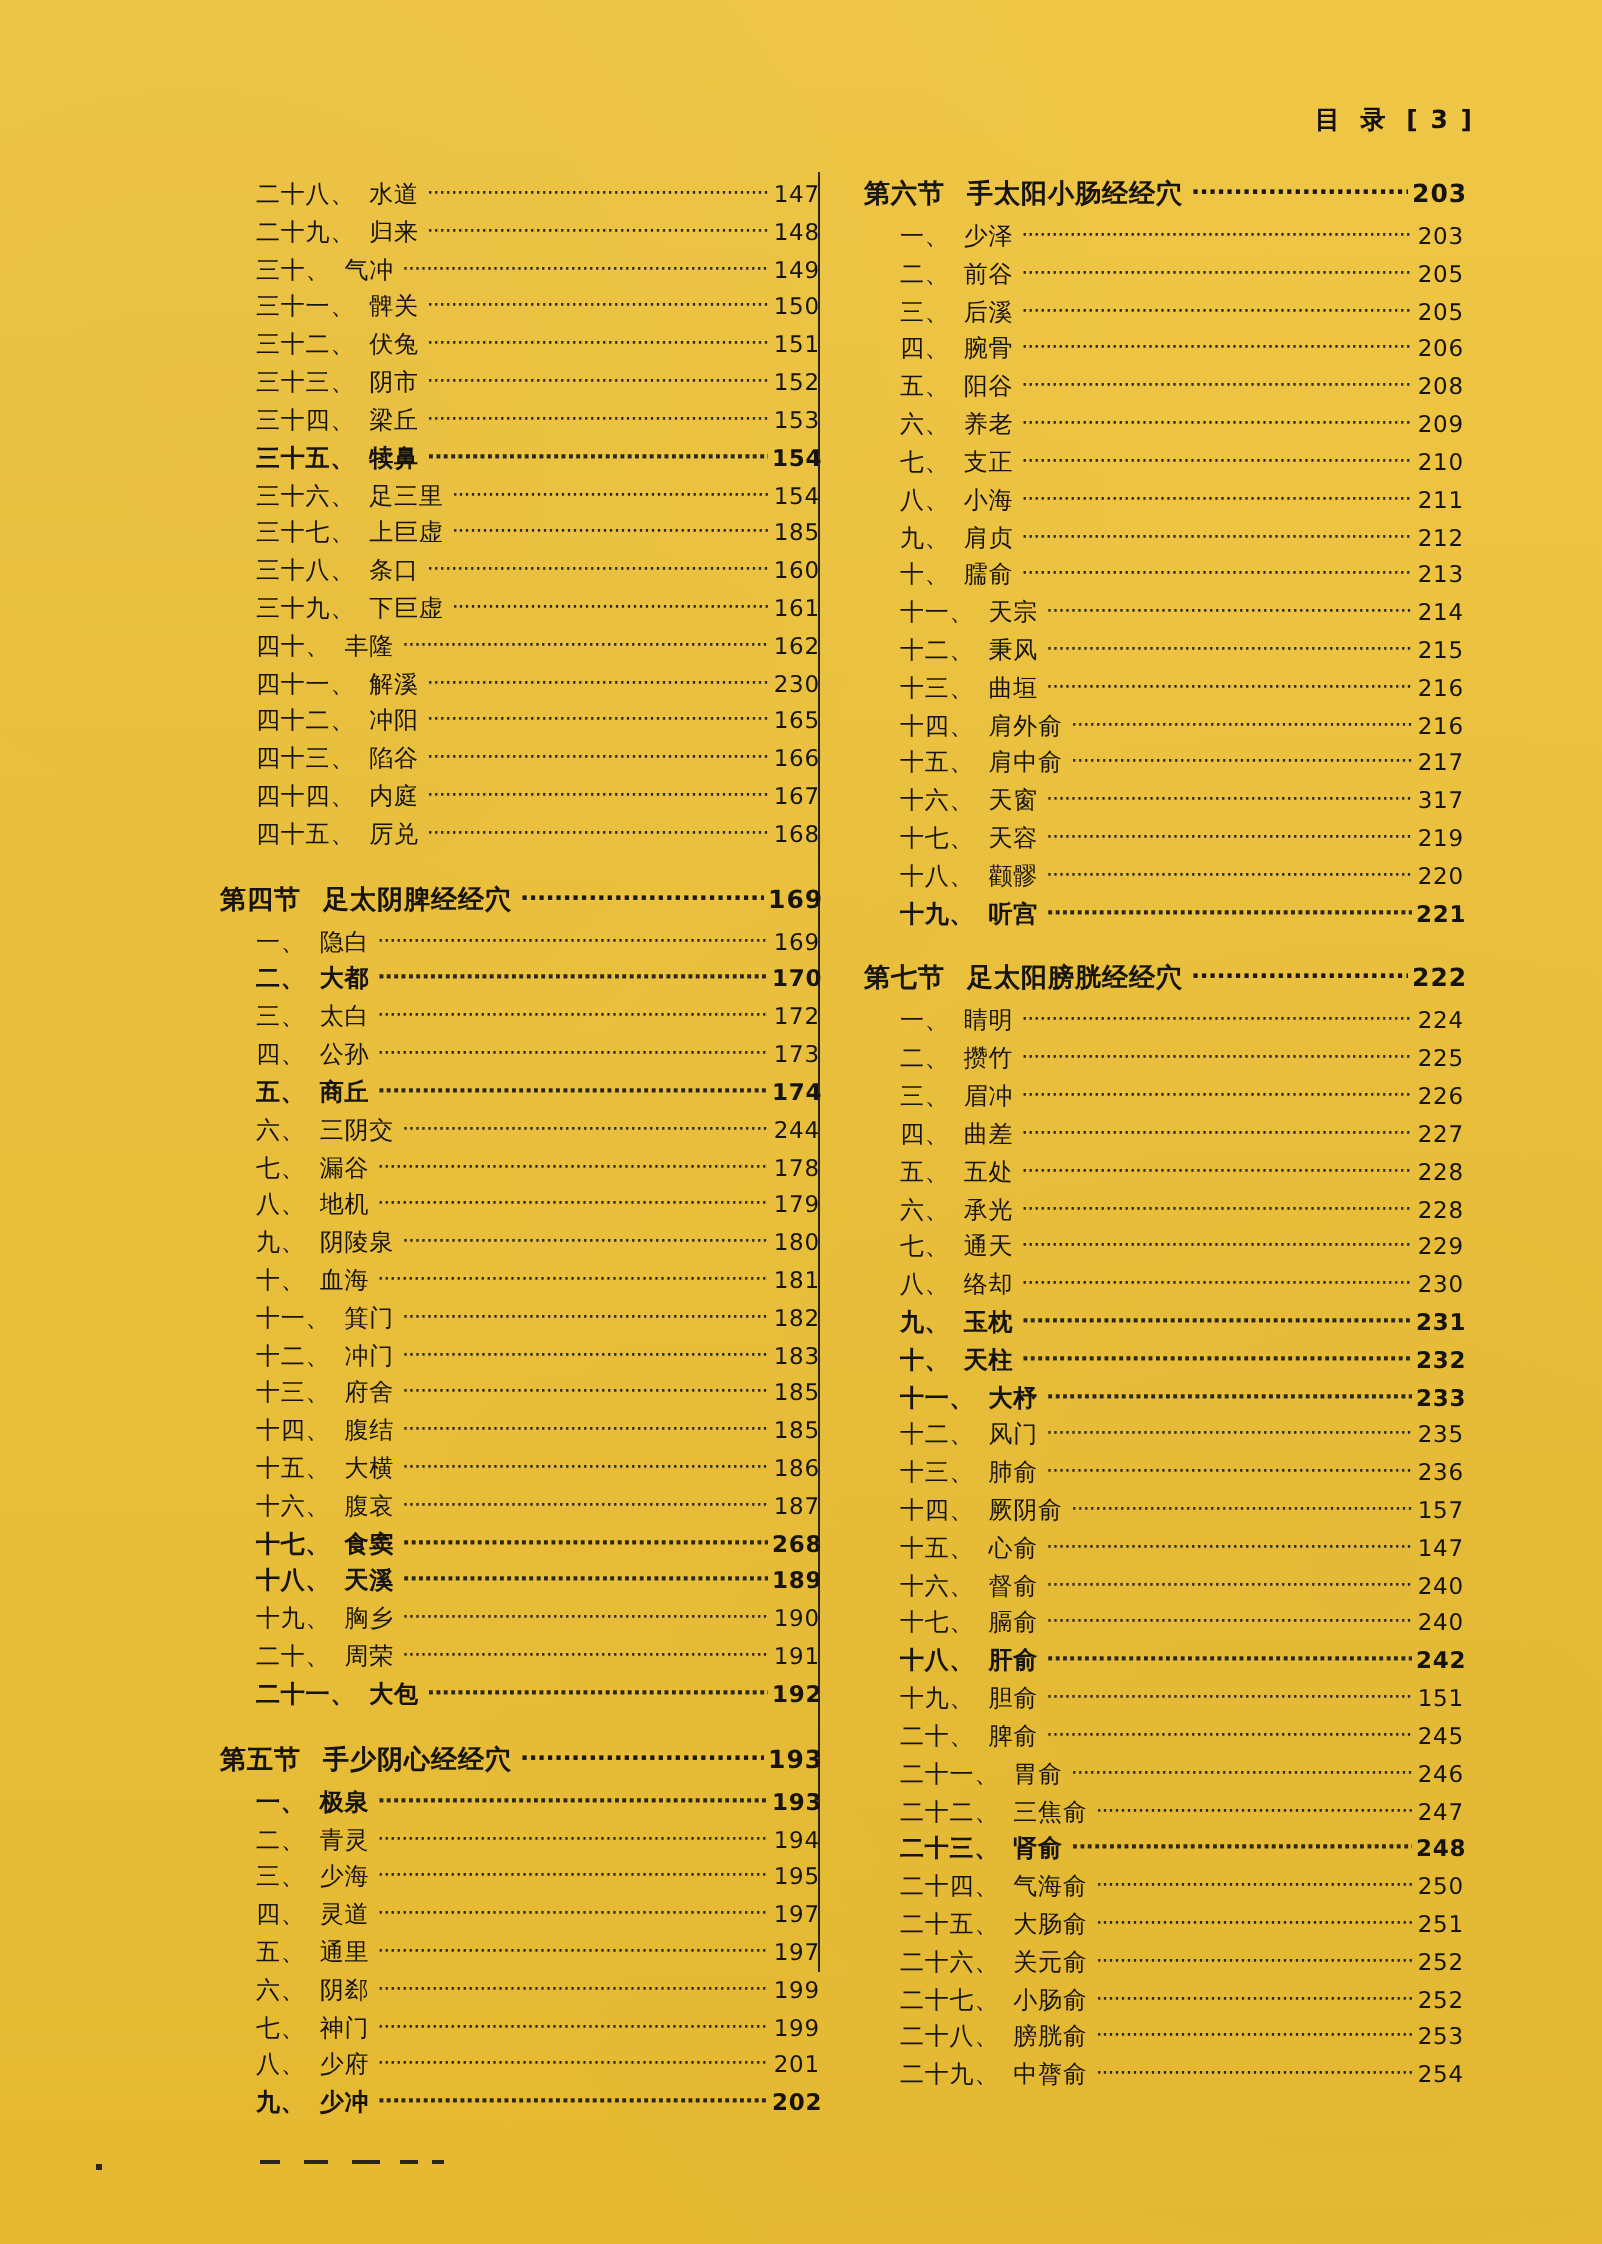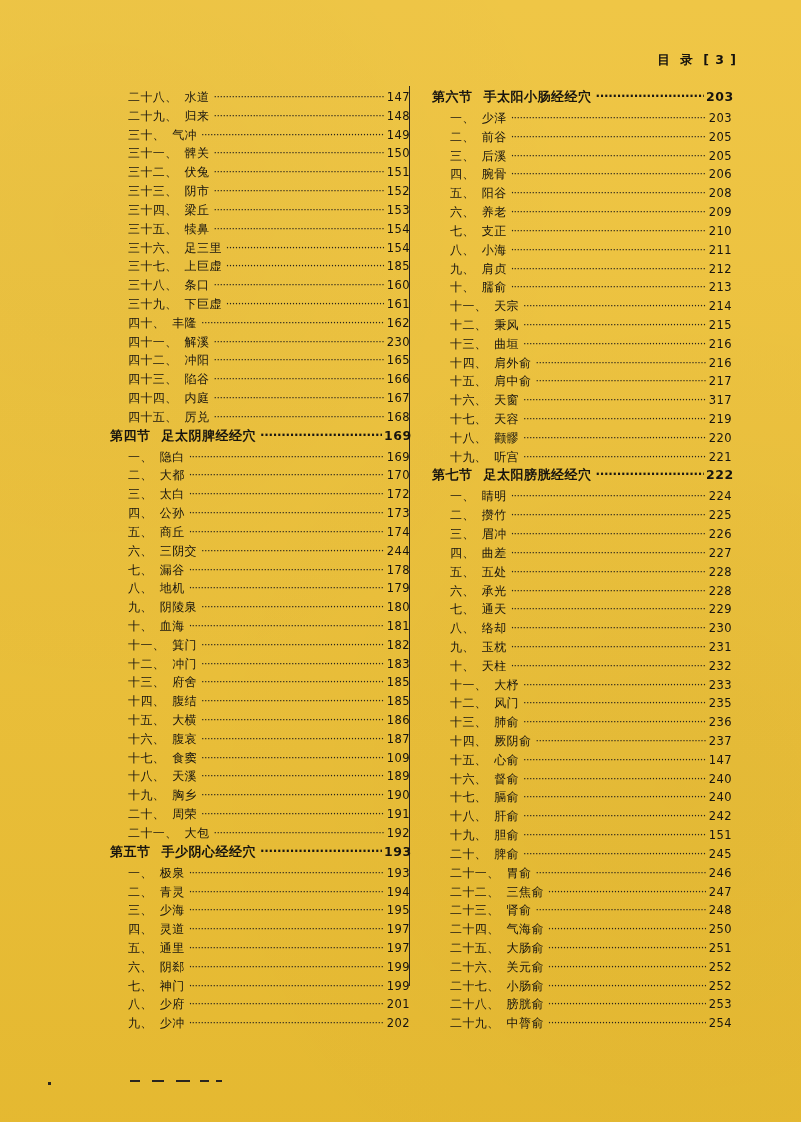--- a/index.html
+++ b/index.html
@@ -58,20 +58,21 @@
     width: 300px;
   }
   .col-left { left: 110px; }
   .col-right { left: 432px; }
 
   .section-head {
     display: flex;
     align-items: baseline;
     font-size: 13px;
     font-weight: bold;
+    margin-top: 14px;
     margin-bottom: 3px;
     letter-spacing: 0.5px;
   }
   .section-head .sec-no {
     white-space: nowrap;
   }
   .section-head .sec-title {
     margin-left: 11px;
     white-space: nowrap;
   }
@@ -93,21 +94,21 @@
   }
 
   .entry {
     display: flex;
     align-items: baseline;
     font-size: 12px;
     line-height: 1.55;
     padding-left: 18px;
     letter-spacing: 0.4px;
   }
-  .entry.bold, .entry.bold .pg { font-weight: normal; }
+  .entry.bold, .entry.bold .pg { font-weight: bold; }
   .entry .num {
     white-space: nowrap;
   }
   .entry .name {
     margin-left: 7px;
     white-space: nowrap;
   }
   .entry .leader {
     flex: 1 1 auto;
     overflow: hidden;
@@ -363,21 +364,21 @@
       <div class="entry">
         <span class="num">十六、</span>
         <span class="name">腹哀</span>
         <span class="leader">······································································</span>
         <span class="pg">187</span>
       </div>
       <div class="entry bold">
         <span class="num">十七、</span>
         <span class="name">食窦</span>
         <span class="leader">······································································</span>
-        <span class="pg">109</span>
+        <span class="pg">268</span>
       </div>
       <div class="entry bold">
         <span class="num">十八、</span>
         <span class="name">天溪</span>
         <span class="leader">······································································</span>
         <span class="pg">189</span>
       </div>
       <div class="entry">
         <span class="num">十九、</span>
         <span class="name">胸乡</span>
@@ -659,21 +660,21 @@
       <div class="entry">
         <span class="num">十三、</span>
         <span class="name">肺俞</span>
         <span class="leader">······································································</span>
         <span class="pg">236</span>
       </div>
       <div class="entry">
         <span class="num">十四、</span>
         <span class="name">厥阴俞</span>
         <span class="leader">······································································</span>
-        <span class="pg">237</span>
+        <span class="pg">157</span>
       </div>
       <div class="entry">
         <span class="num">十五、</span>
         <span class="name">心俞</span>
         <span class="leader">······································································</span>
         <span class="pg">147</span>
       </div>
       <div class="entry">
         <span class="num">十六、</span>
         <span class="name">督俞</span>

